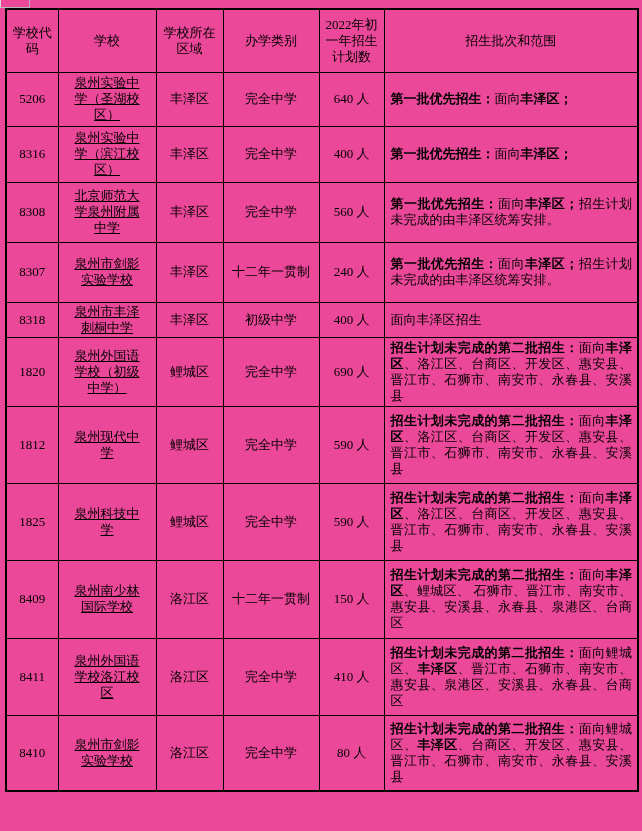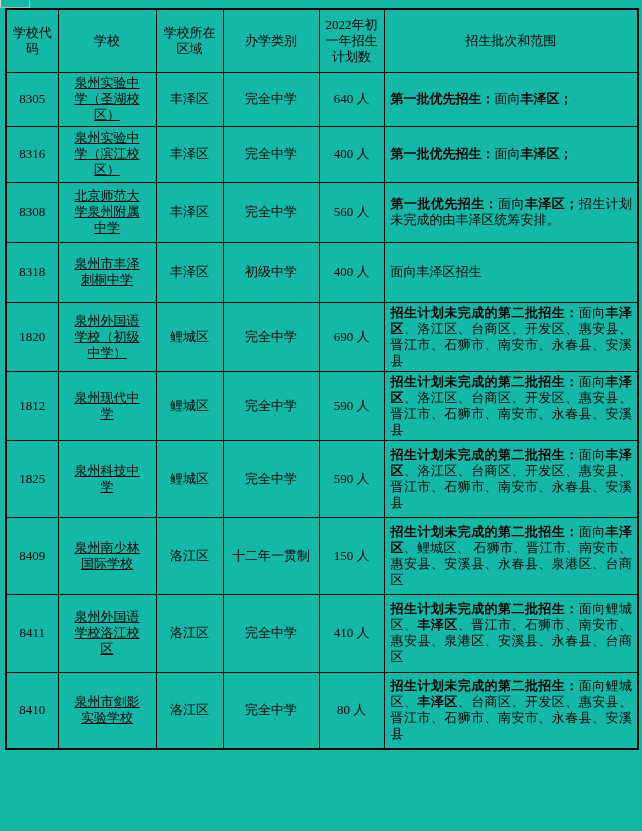--- a/index.html
+++ b/index.html
@@ -6,21 +6,21 @@
     margin: 0;
     padding: 0;
     background: #ffffff;
     color: #000000;
     font-family: "Liberation Serif", "DejaVu Serif", serif;
   }
   .page {
     position: relative;
     width: 642px;
     height: 831px;
-    background: #14b8a6;
+    background: #ec4899;
     overflow: hidden;
   }
   .corner-artifact {
     position: absolute;
     left: 0;
     top: 0;
     width: 28px;
     height: 7px;
     border-right: 1px solid #b8b8b8;
     border-bottom: 1px solid #b8b8b8;
@@ -88,41 +88,49 @@
         <th>学校代码</th>
         <th>学校</th>
         <th>学校所在区域</th>
         <th>办学类别</th>
         <th>2022年初一年招生计划数</th>
         <th>招生批次和范围</th>
       </tr>
     </thead>
     <tbody id="table-body">
         <tr>
-          <td>8305</td>
+          <td>5206</td>
           <td class="school">泉州实验中学（圣湖校区）</td>
           <td>丰泽区</td>
           <td>完全中学</td>
           <td>640 人</td>
           <td class="batch"><span class="b">第一批优先招生：</span><span>面向</span><span class="b">丰泽区；</span></td>
         </tr>
         <tr>
           <td>8316</td>
           <td class="school">泉州实验中学（滨江校区）</td>
           <td>丰泽区</td>
           <td>完全中学</td>
           <td>400 人</td>
           <td class="batch"><span class="b">第一批优先招生：</span><span>面向</span><span class="b">丰泽区；</span></td>
         </tr>
         <tr>
           <td>8308</td>
           <td class="school">北京师范大学泉州附属中学</td>
           <td>丰泽区</td>
           <td>完全中学</td>
           <td>560 人</td>
+          <td class="batch"><span class="b">第一批优先招生：</span><span>面向</span><span class="b">丰泽区；</span><span>招生计划未完成的由丰泽区统筹安排。</span></td>
+        </tr>
+        <tr>
+          <td>8307</td>
+          <td class="school">泉州市剑影实验学校</td>
+          <td>丰泽区</td>
+          <td>十二年一贯制</td>
+          <td>240 人</td>
           <td class="batch"><span class="b">第一批优先招生：</span><span>面向</span><span class="b">丰泽区；</span><span>招生计划未完成的由丰泽区统筹安排。</span></td>
         </tr>
         <tr>
           <td>8318</td>
           <td class="school">泉州市丰泽刺桐中学</td>
           <td>丰泽区</td>
           <td>初级中学</td>
           <td>400 人</td>
           <td class="batch"><span>面向丰泽区招生</span></td>
         </tr>

